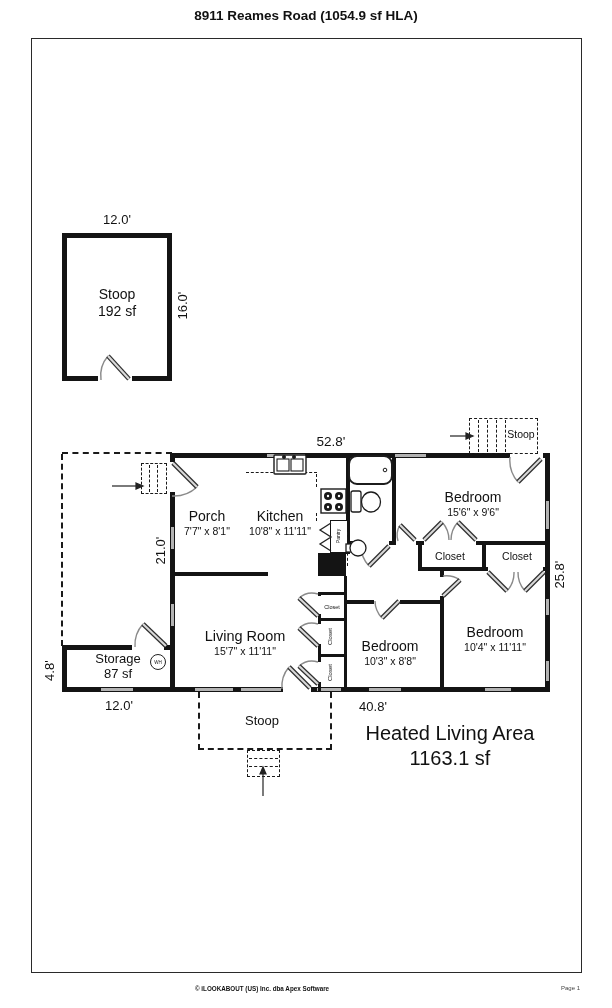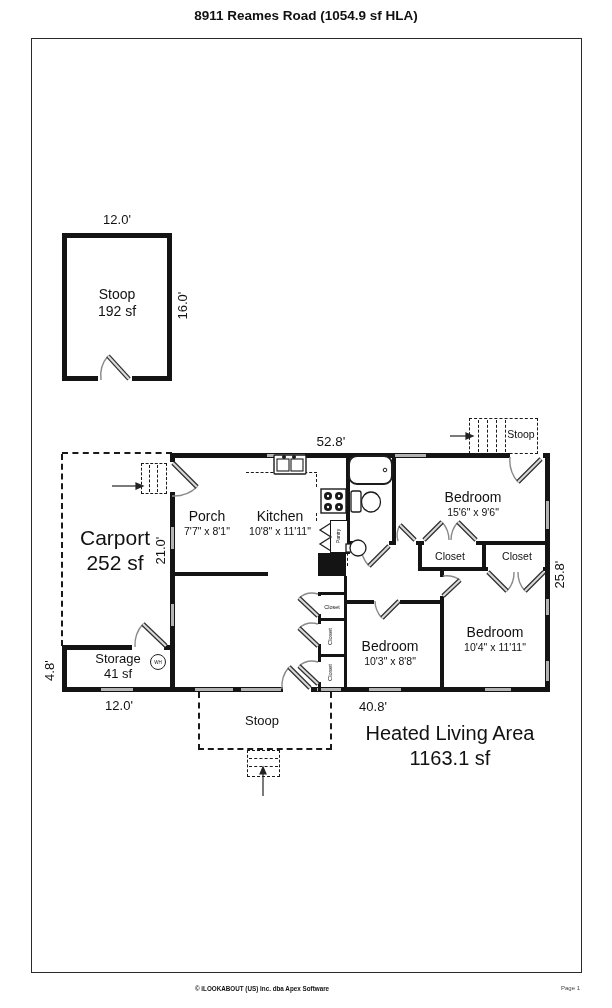--- a/index.html
+++ b/index.html
@@ -39,24 +39,20 @@
   <div class="gap" style="left:98px;top:376px;width:34px;height:5px;"></div>
   <div class="lbl" style="left:77px;top:212px;width:80px;font-size:13px;">12.0'</div>
   <div class="lbl vert" style="left:153px;top:298px;width:60px;font-size:13px;">16.0'</div>
   <div class="lbl" style="left:77px;top:286px;width:80px;font-size:14px;">
     <div>Stoop</div>
     <div>192 sf</div>
   </div>
 
   <div class="dashv" style="left:61px;top:454px;height:192px;border-left-width:2.5px;"></div>
   <div class="dashh" style="left:62px;top:452px;width:110px;border-top-width:2.5px;"></div>
-  <div class="lbl" style="left:55px;top:526px;width:120px;font-size:21px;">
-    <div>Carport</div>
-    <div>252 sf</div>
-  </div>
   <div class="lbl vert" style="left:131px;top:543px;width:60px;font-size:13px;">21.0'</div>
 
   <div class="wall" style="left:170px;top:453px;width:380px;height:5px;"></div>
   <div class="wall" style="left:170px;top:453px;width:5px;height:239px;"></div>
   <div class="wall" style="left:545px;top:453px;width:5px;height:239px;"></div>
   <div class="wall" style="left:62px;top:687px;width:488px;height:5px;"></div>
   <div class="wall" style="left:62px;top:645px;width:5px;height:47px;"></div>
   <div class="wall" style="left:62px;top:645px;width:113px;height:5px;"></div>
 
   <div class="gap" style="left:510px;top:453px;width:33px;height:5px;"></div>
@@ -230,41 +226,45 @@
     </g>
 
     <g fill="#fff" stroke="#1c1c1c" stroke-width="1.3">
       <rect x="346" y="544" width="8" height="8"></rect>
       <circle cx="358" cy="548" r="8"></circle>
     </g>
   </svg>
 
   <div class="lbl" style="left:78px;top:651px;width:80px;font-size:13px;">
     <div>Storage</div>
-    <div>41 sf</div>
+    <div>87 sf</div>
   </div>
   <div class="wh" style="left:150px;top:654px;">WH</div>
   <div class="lbl vert" style="left:25px;top:663px;width:50px;font-size:13px;">4.8'</div>
   <div class="lbl" style="left:79px;top:698px;width:80px;font-size:13px;">12.0'</div>
 
   <div class="lbl" style="left:291px;top:434px;width:80px;font-size:13.5px;">52.8'</div>
   <div class="lbl vert" style="left:530px;top:567px;width:60px;font-size:13px;">25.8'</div>
   <div class="lbl" style="left:333px;top:699px;width:80px;font-size:13px;">40.8'</div>
 
   <div class="lbl" style="left:167px;top:508px;width:80px;font-size:14px;">
     <div>Porch</div>
     <div class="small">7'7" x 8'1"</div>
   </div>
   <div class="lbl" style="left:240px;top:508px;width:80px;font-size:14px;">
     <div>Kitchen</div>
     <div class="small">10'8" x 11'11"</div>
   </div>
   <div class="lbl" style="left:433px;top:489px;width:80px;font-size:14px;">
     <div>Bedroom</div>
     <div class="small">15'6" x 9'6"</div>
+  </div>
+  <div class="lbl" style="left:185px;top:628px;width:120px;font-size:14.5px;">
+    <div>Living Room</div>
+    <div class="small">15'7" x 11'11"</div>
   </div>
   <div class="lbl" style="left:350px;top:638px;width:80px;font-size:14px;">
     <div>Bedroom</div>
     <div class="small">10'3" x 8'8"</div>
   </div>
   <div class="lbl" style="left:455px;top:624px;width:80px;font-size:14px;">
     <div>Bedroom</div>
     <div class="small">10'4" x 11'11"</div>
   </div>
 

